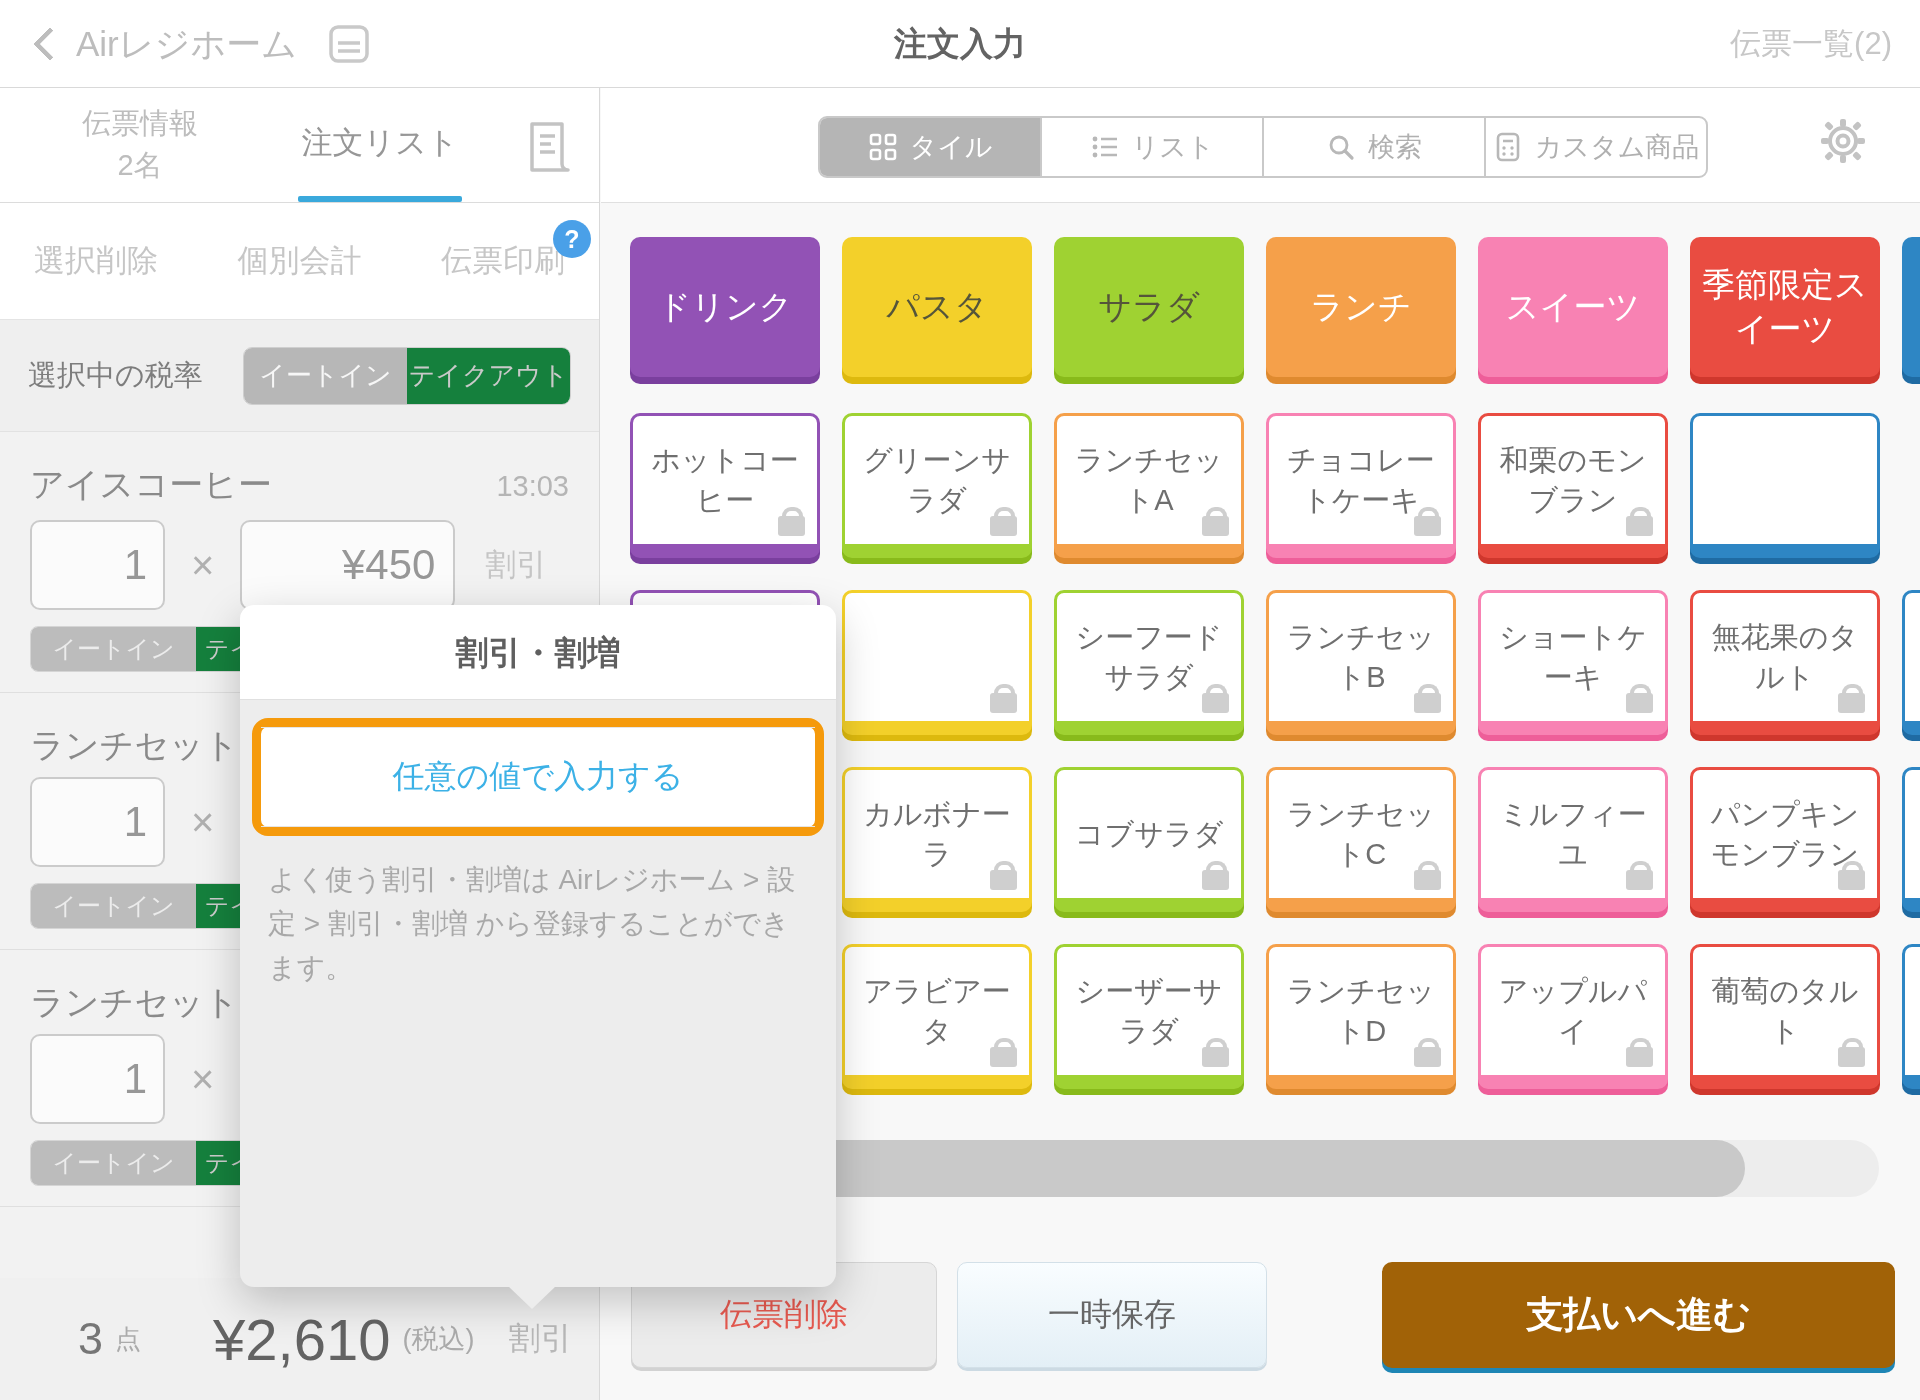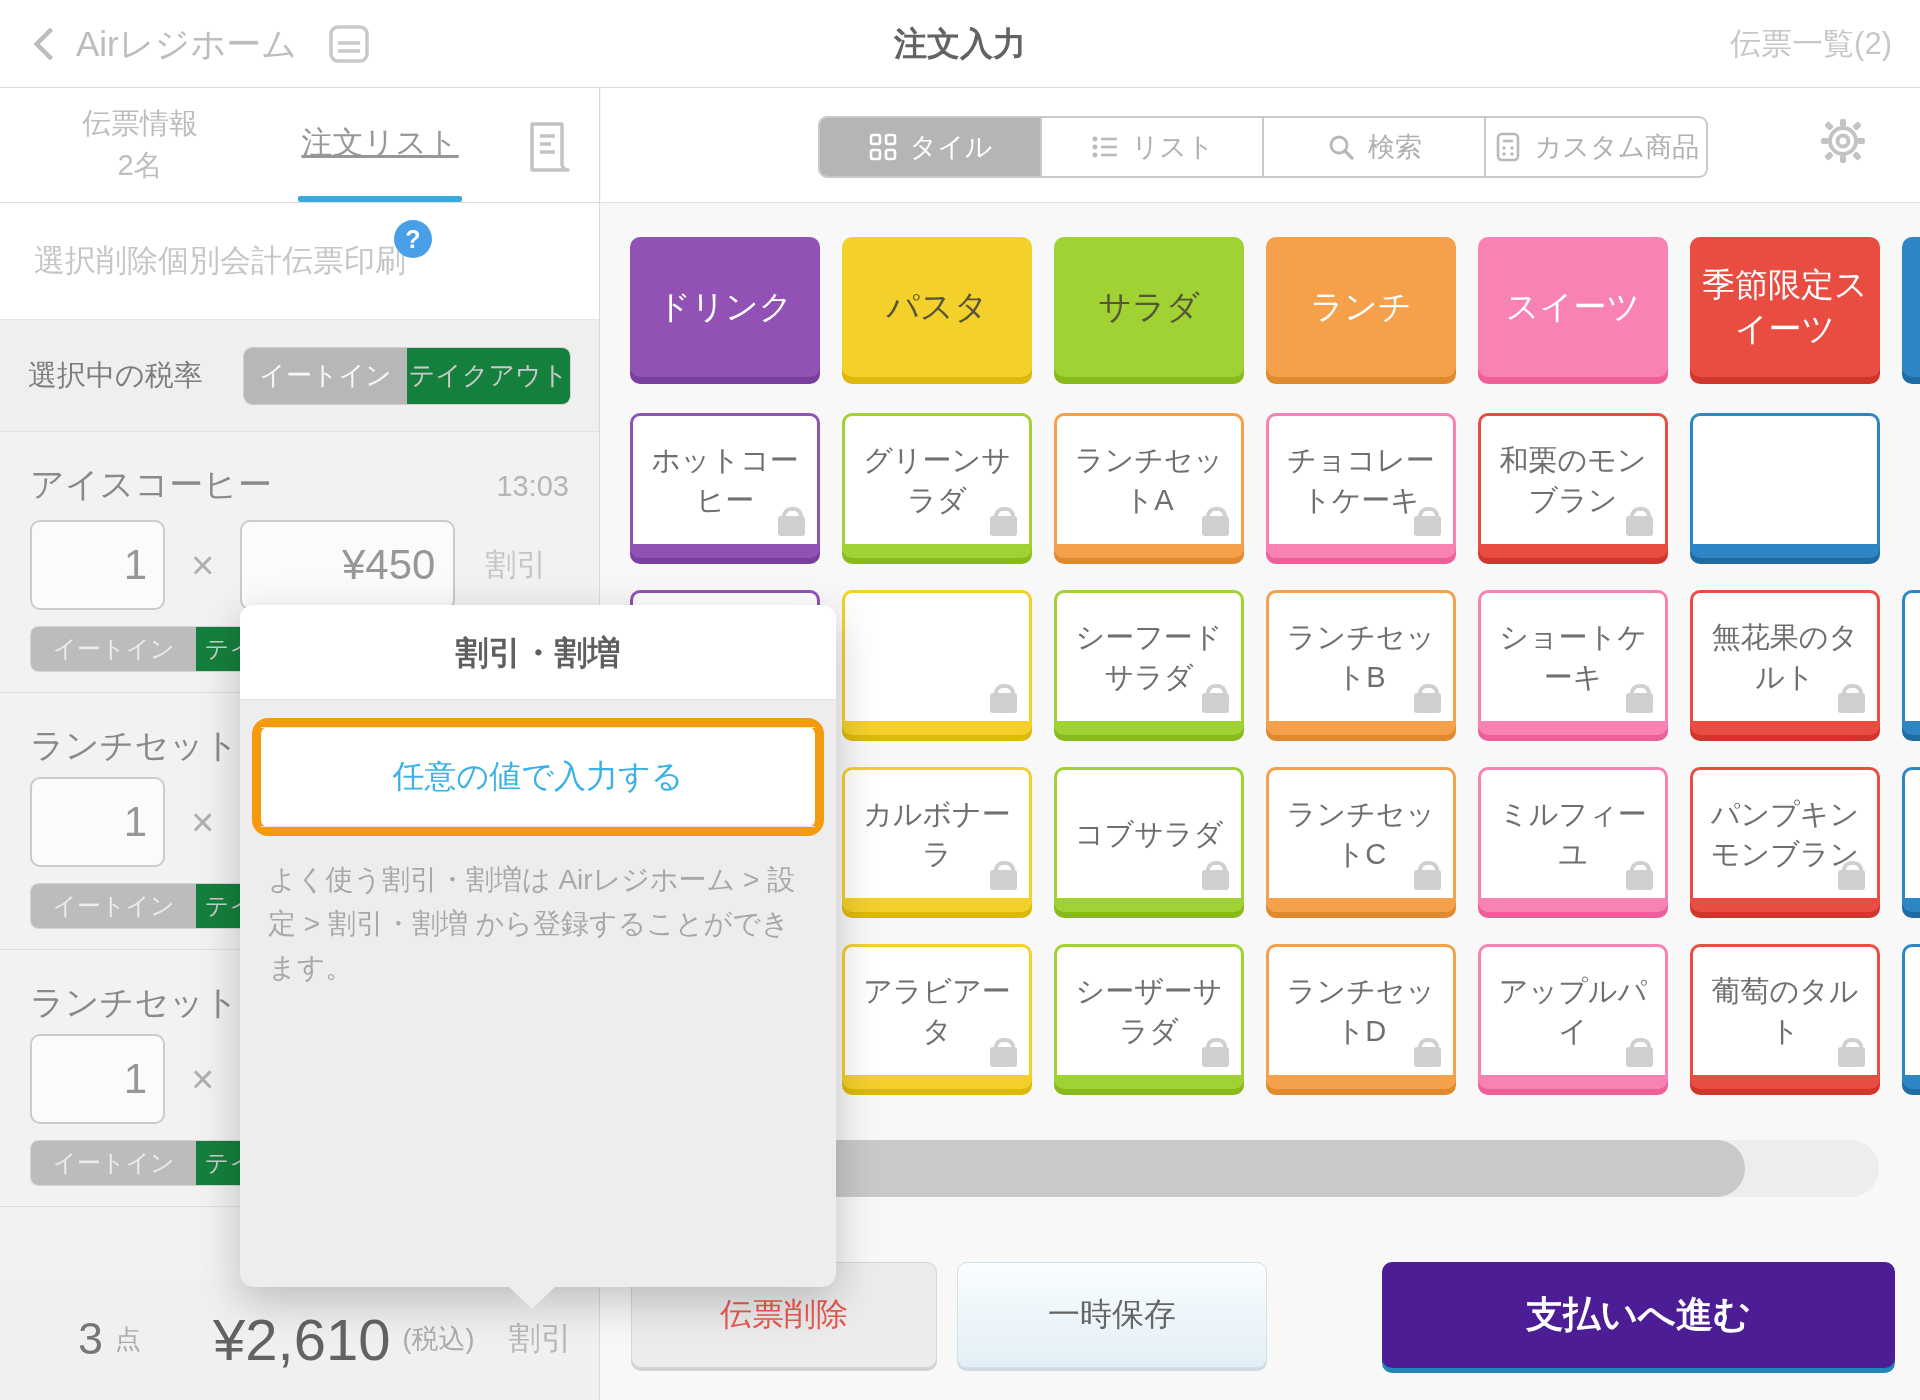--- a/index.html
+++ b/index.html
@@ -20,27 +20,27 @@
   .tb-right { position:absolute; right:28px; top:0; height:88px; line-height:88px;
     font-size:31px; color:#c7c7c7; }
 
   
   #left-panel { position:absolute; left:0; top:88px; width:600px; height:1312px;
     background:#f2f2f2; border-right:1px solid #d9d9d9; z-index:4; }
   .tab-row { position:relative; height:115px; background:#fff; border-bottom:1px solid #dcdcdc; }
   .slip-info { position:absolute; left:60px; top:14px; width:160px; text-align:center;
     font-size:29px; color:#bdbdbd; line-height:42px; }
   .tab-order { position:absolute; left:290px; top:0; width:180px; height:114px;
-    text-align:center; line-height:110px; font-size:31px; color:#979797;text-decoration:underline; }
+    text-align:center; line-height:110px; font-size:31px; color:#979797; }
   .tab-underline { position:absolute; left:298px; bottom:0; width:164px; height:6px;
     background:#3aa9dc; border-radius:2px; }
   .order-list-ic { position:absolute; left:522px; top:30px; }
 
   .action-row { height:117px; background:#fff; border-bottom:1px solid #e4e4e4;
-    display:flex; align-items:center; padding:0 34px;
+    display:flex; align-items:center; justify-content:space-between; padding:0 34px;
     font-size:31px; color:#c6c6c6; }
   .act-print { position:relative; }
   .help-badge { position:absolute; right:-26px; top:-20px; width:38px; height:38px;
     background:#4aa0e8; color:#fff; border-radius:50%; font-size:25px; font-weight:700;
     text-align:center; line-height:38px; }
 
   .tax-row { height:112px; background:#efefef; border-bottom:1px solid #e2e2e2;
     display:flex; align-items:center; padding:0 28px; }
   .tax-label { font-size:29px; color:#7d7d7d; }
   .toggle { margin-left:auto; width:328px; height:58px; background:#fff;
@@ -115,21 +115,21 @@
     background:#ededed; border-radius:29px; }
   .scrollbar-handle { position:absolute; left:0; top:0; width:1105px; height:57px;
     background:#c9c9c9; border-radius:29px; }
 
   .footer-btn { position:absolute; top:1174px; height:106px; border-radius:10px;
     font-size:32px; display:flex; align-items:center; justify-content:center; }
   .btn-del { left:30px; width:306px; background:#ececec; border:1px solid #d6d6d6;
     color:#e85a50; box-shadow:0 3px 0 #d2d2d2; }
   .btn-hold { left:356px; width:310px; background:linear-gradient(#f9fdff,#e3eff6);
     border:1px solid #d3e0e8; color:#666; box-shadow:0 3px 0 #ccdae3; }
-  .btn-pay { left:781px; width:513px; background:#4c1d95; color:#fff; font-size:37px;
+  .btn-pay { left:781px; width:513px; background:#a16207; color:#fff; font-size:37px;
     font-weight:700; box-shadow:0 5px 0 #1f86b5; }
 
   
   #modal { position:absolute; left:240px; top:605px; width:596px; height:682px;
     background:#ededed; border-radius:14px; z-index:50;
     box-shadow:0 14px 44px rgba(0,0,0,0.22); }
   .modal-head { height:95px; background:#fff; border-bottom:1px solid #e0e0e0;
     border-radius:14px 14px 0 0; text-align:center; line-height:95px;
     font-size:33px; font-weight:700; color:#5f5f5f; }
   .modal-cta { margin:18px 12px 0 12px; height:118px; border:9px solid #f59a0c;

